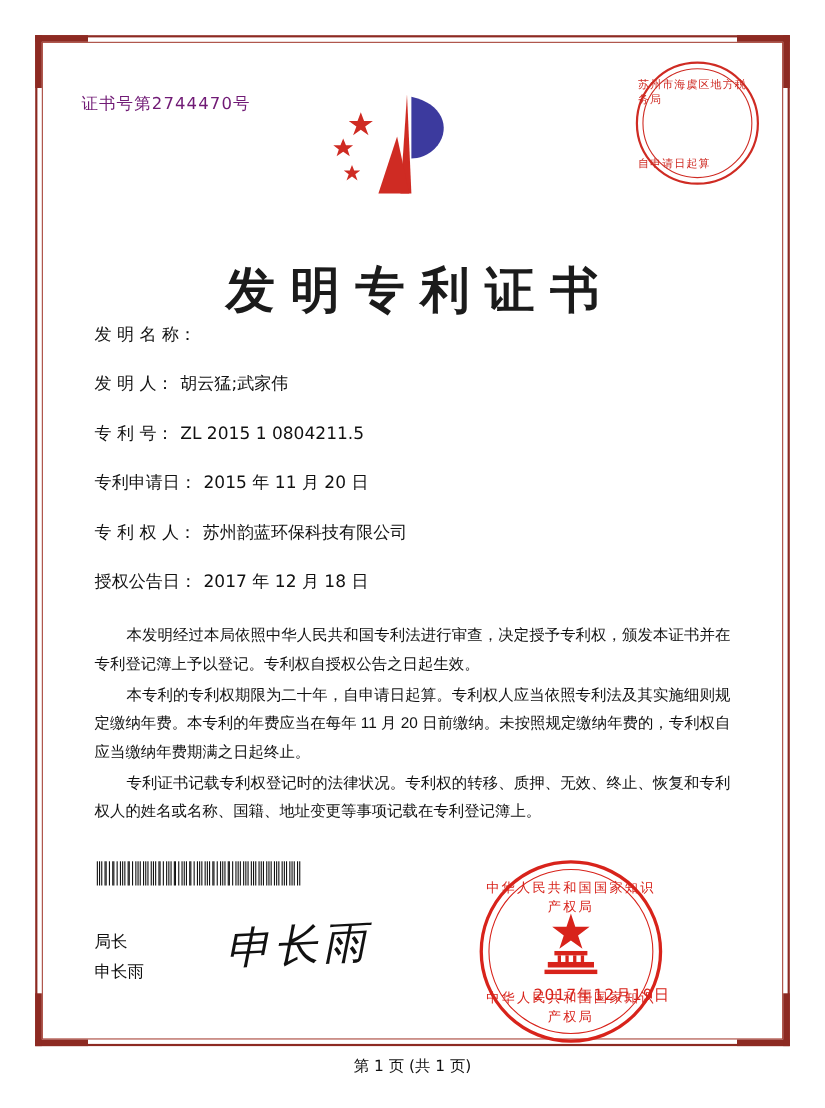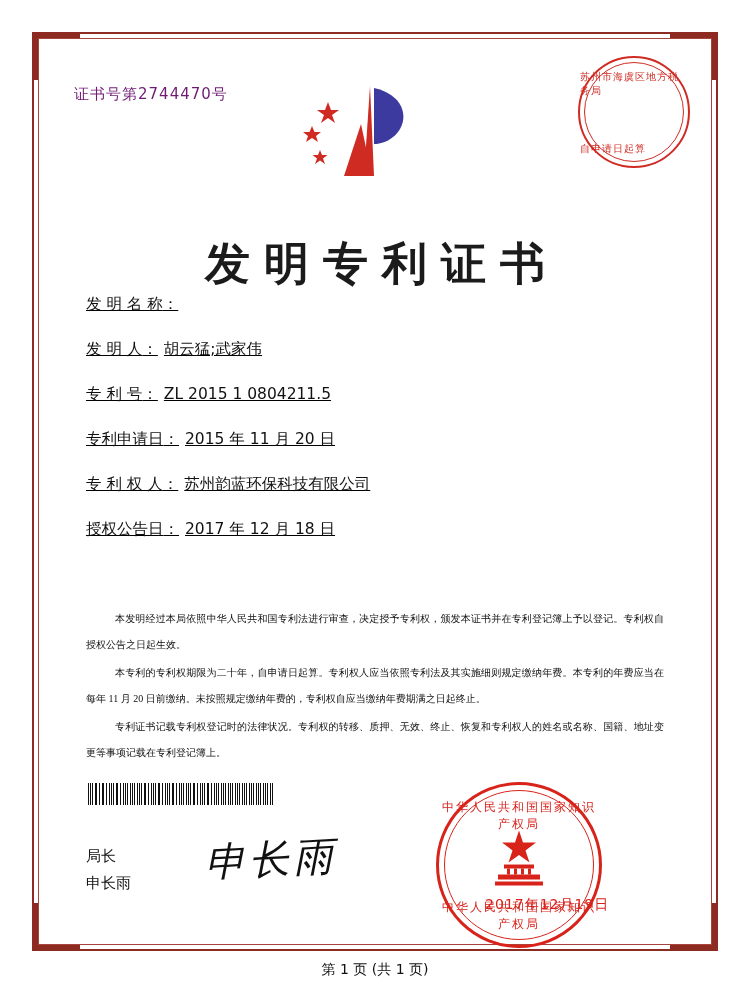--- a/index.html
+++ b/index.html
@@ -114,46 +114,45 @@
     font-family: Liberation Serif, serif;
     text-indent: 14px;
     margin-top: 42px;
   }
 
   .fields {
     position: absolute;
     left: 86px;
     top: 294px;
     width: 580px;
-    text-decoration: underline;
   }
   .field-row {
     display: flex;
     align-items: baseline;
     margin-bottom: 24px;
     font-size: 15.5px;
     color: #111;
     font-family: "DejaVu Sans", sans-serif;
   }
   .field-label {
     white-space: nowrap;
   }
   .field-value {
     margin-left: 6px;
   }
 
   .paragraphs {
     position: absolute;
     left: 86px;
-    top: 606px;
+    top: 564px;
     width: 578px;
-    font-size: 10px;
+    font-size: 14px;
     line-height: 26px;
     color: #111;
-    font-family: Liberation Serif, serif;
+    font-family: Liberation Sans, sans-serif;
     text-align: justify;
   }
   .paragraphs p {
     margin: 0 0 2px 0;
     text-indent: 29px;
   }
 
   
   .barcode {
     position: absolute;

